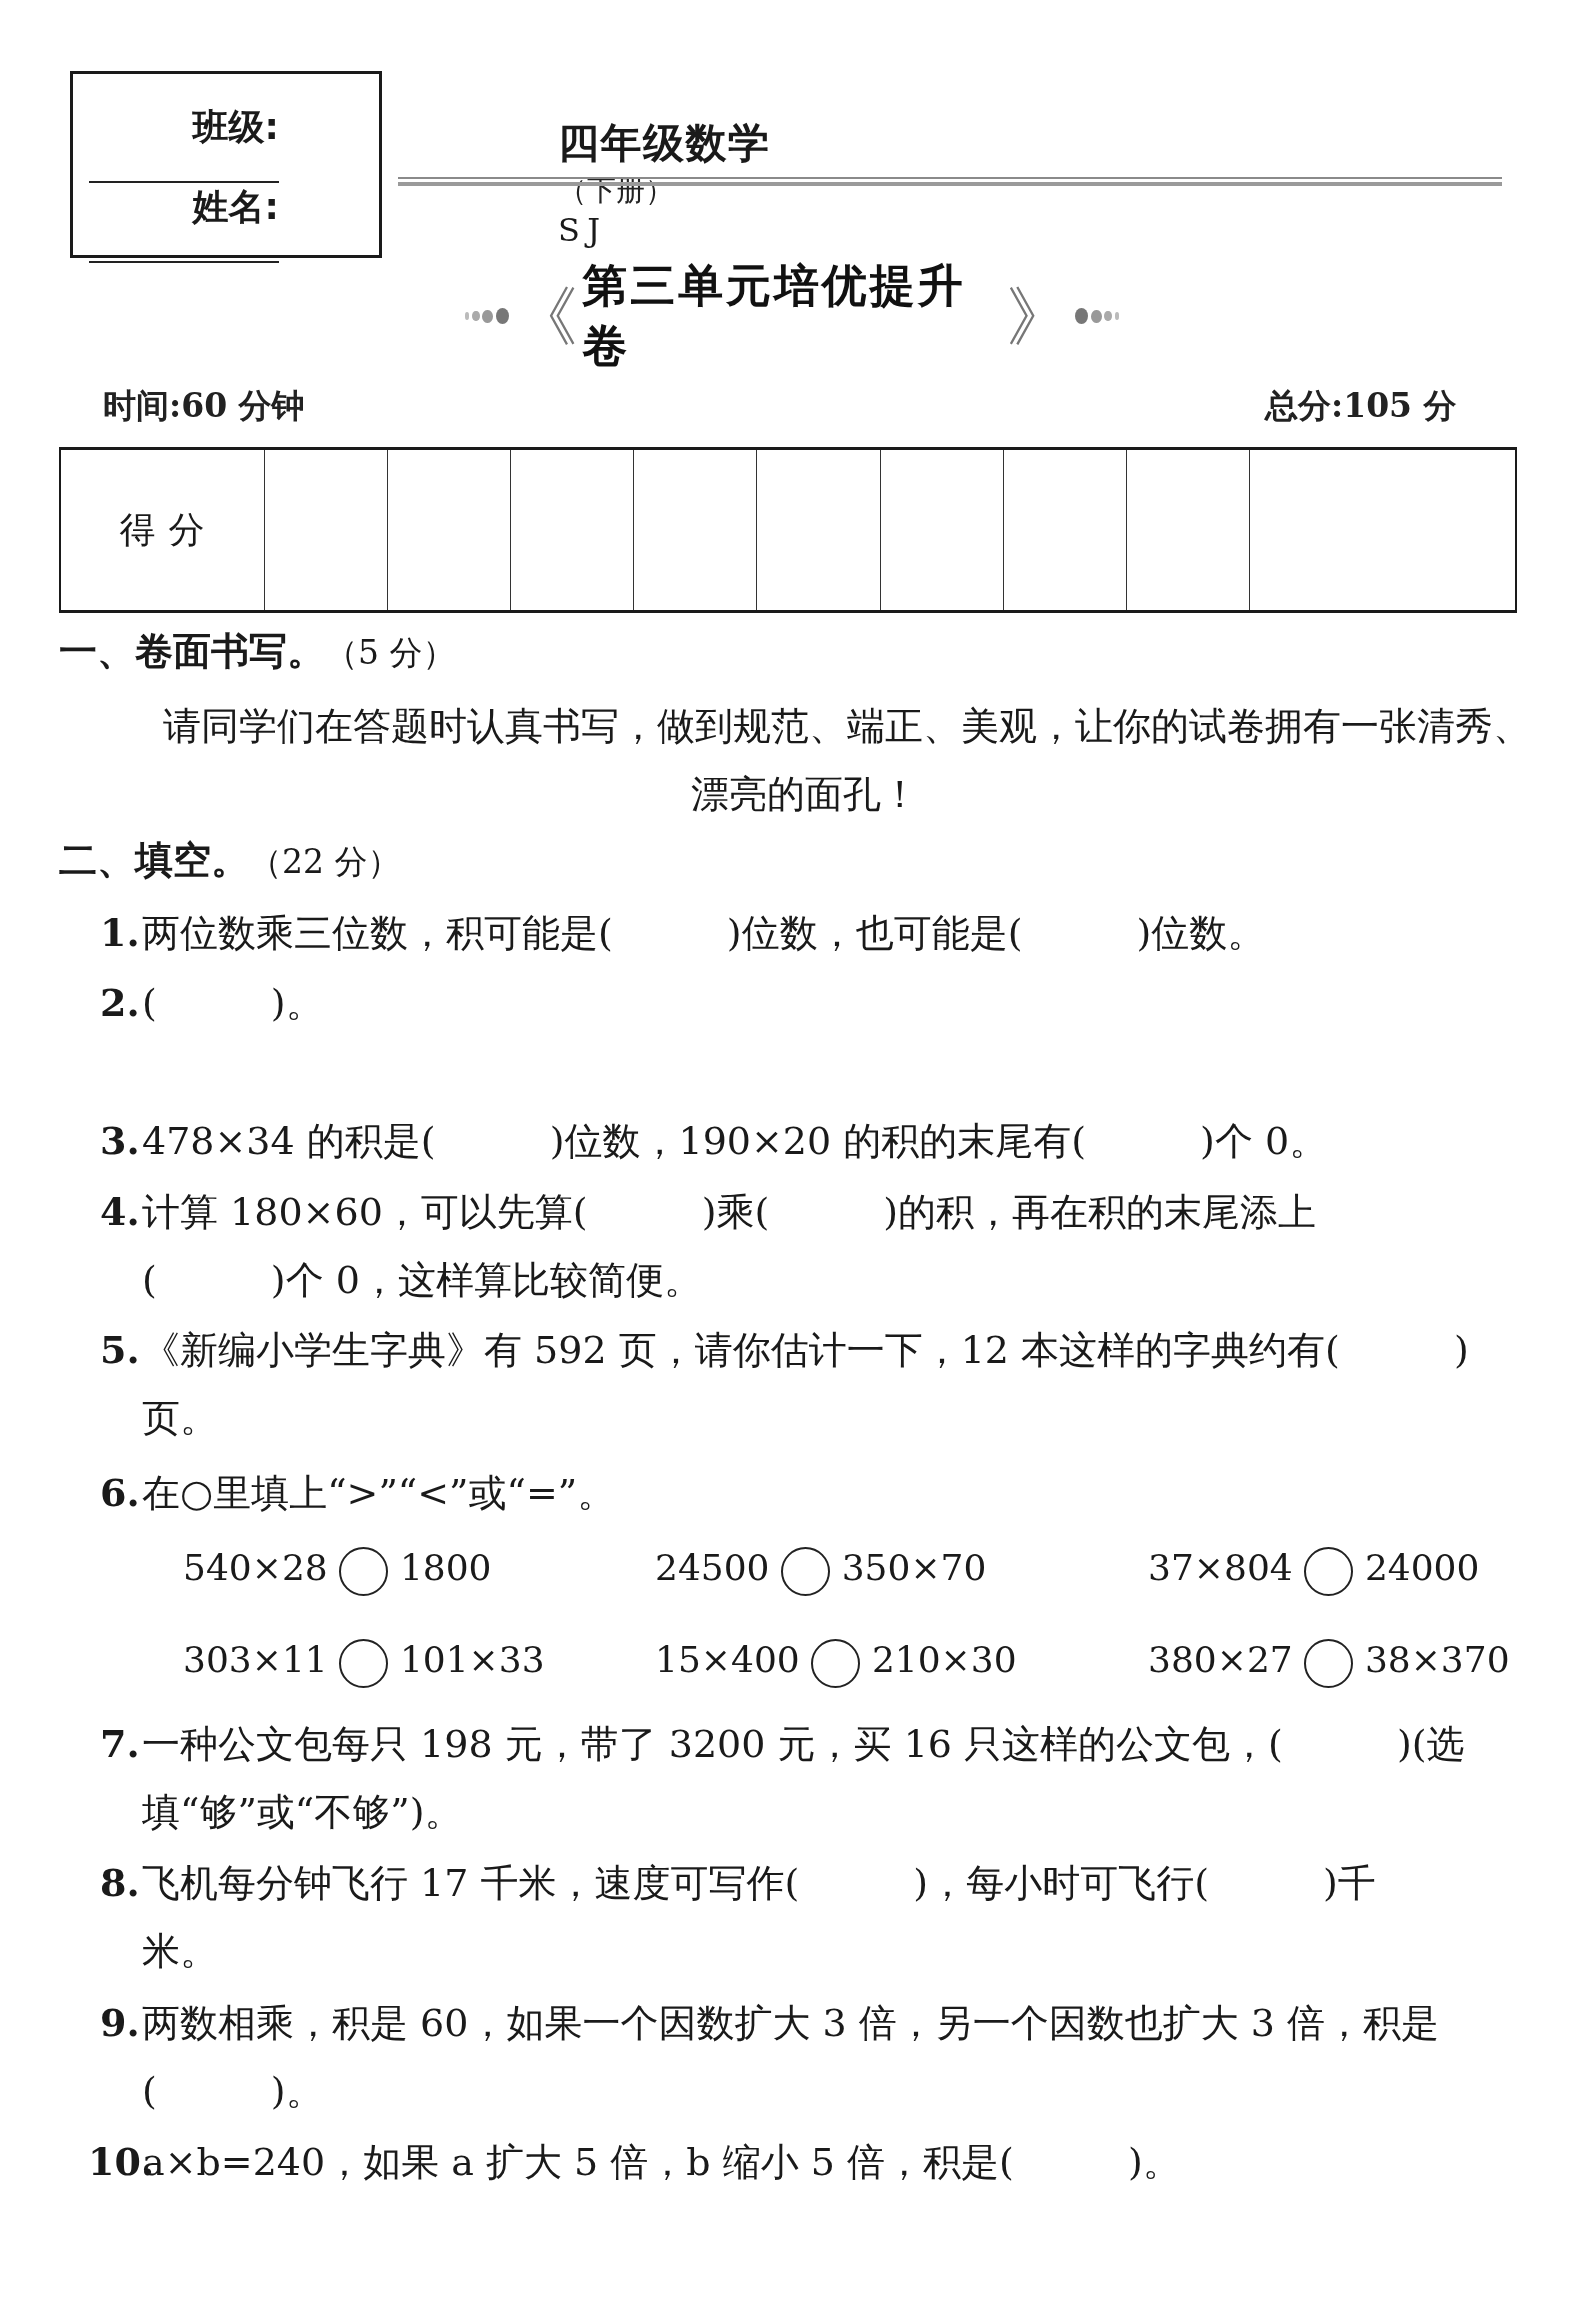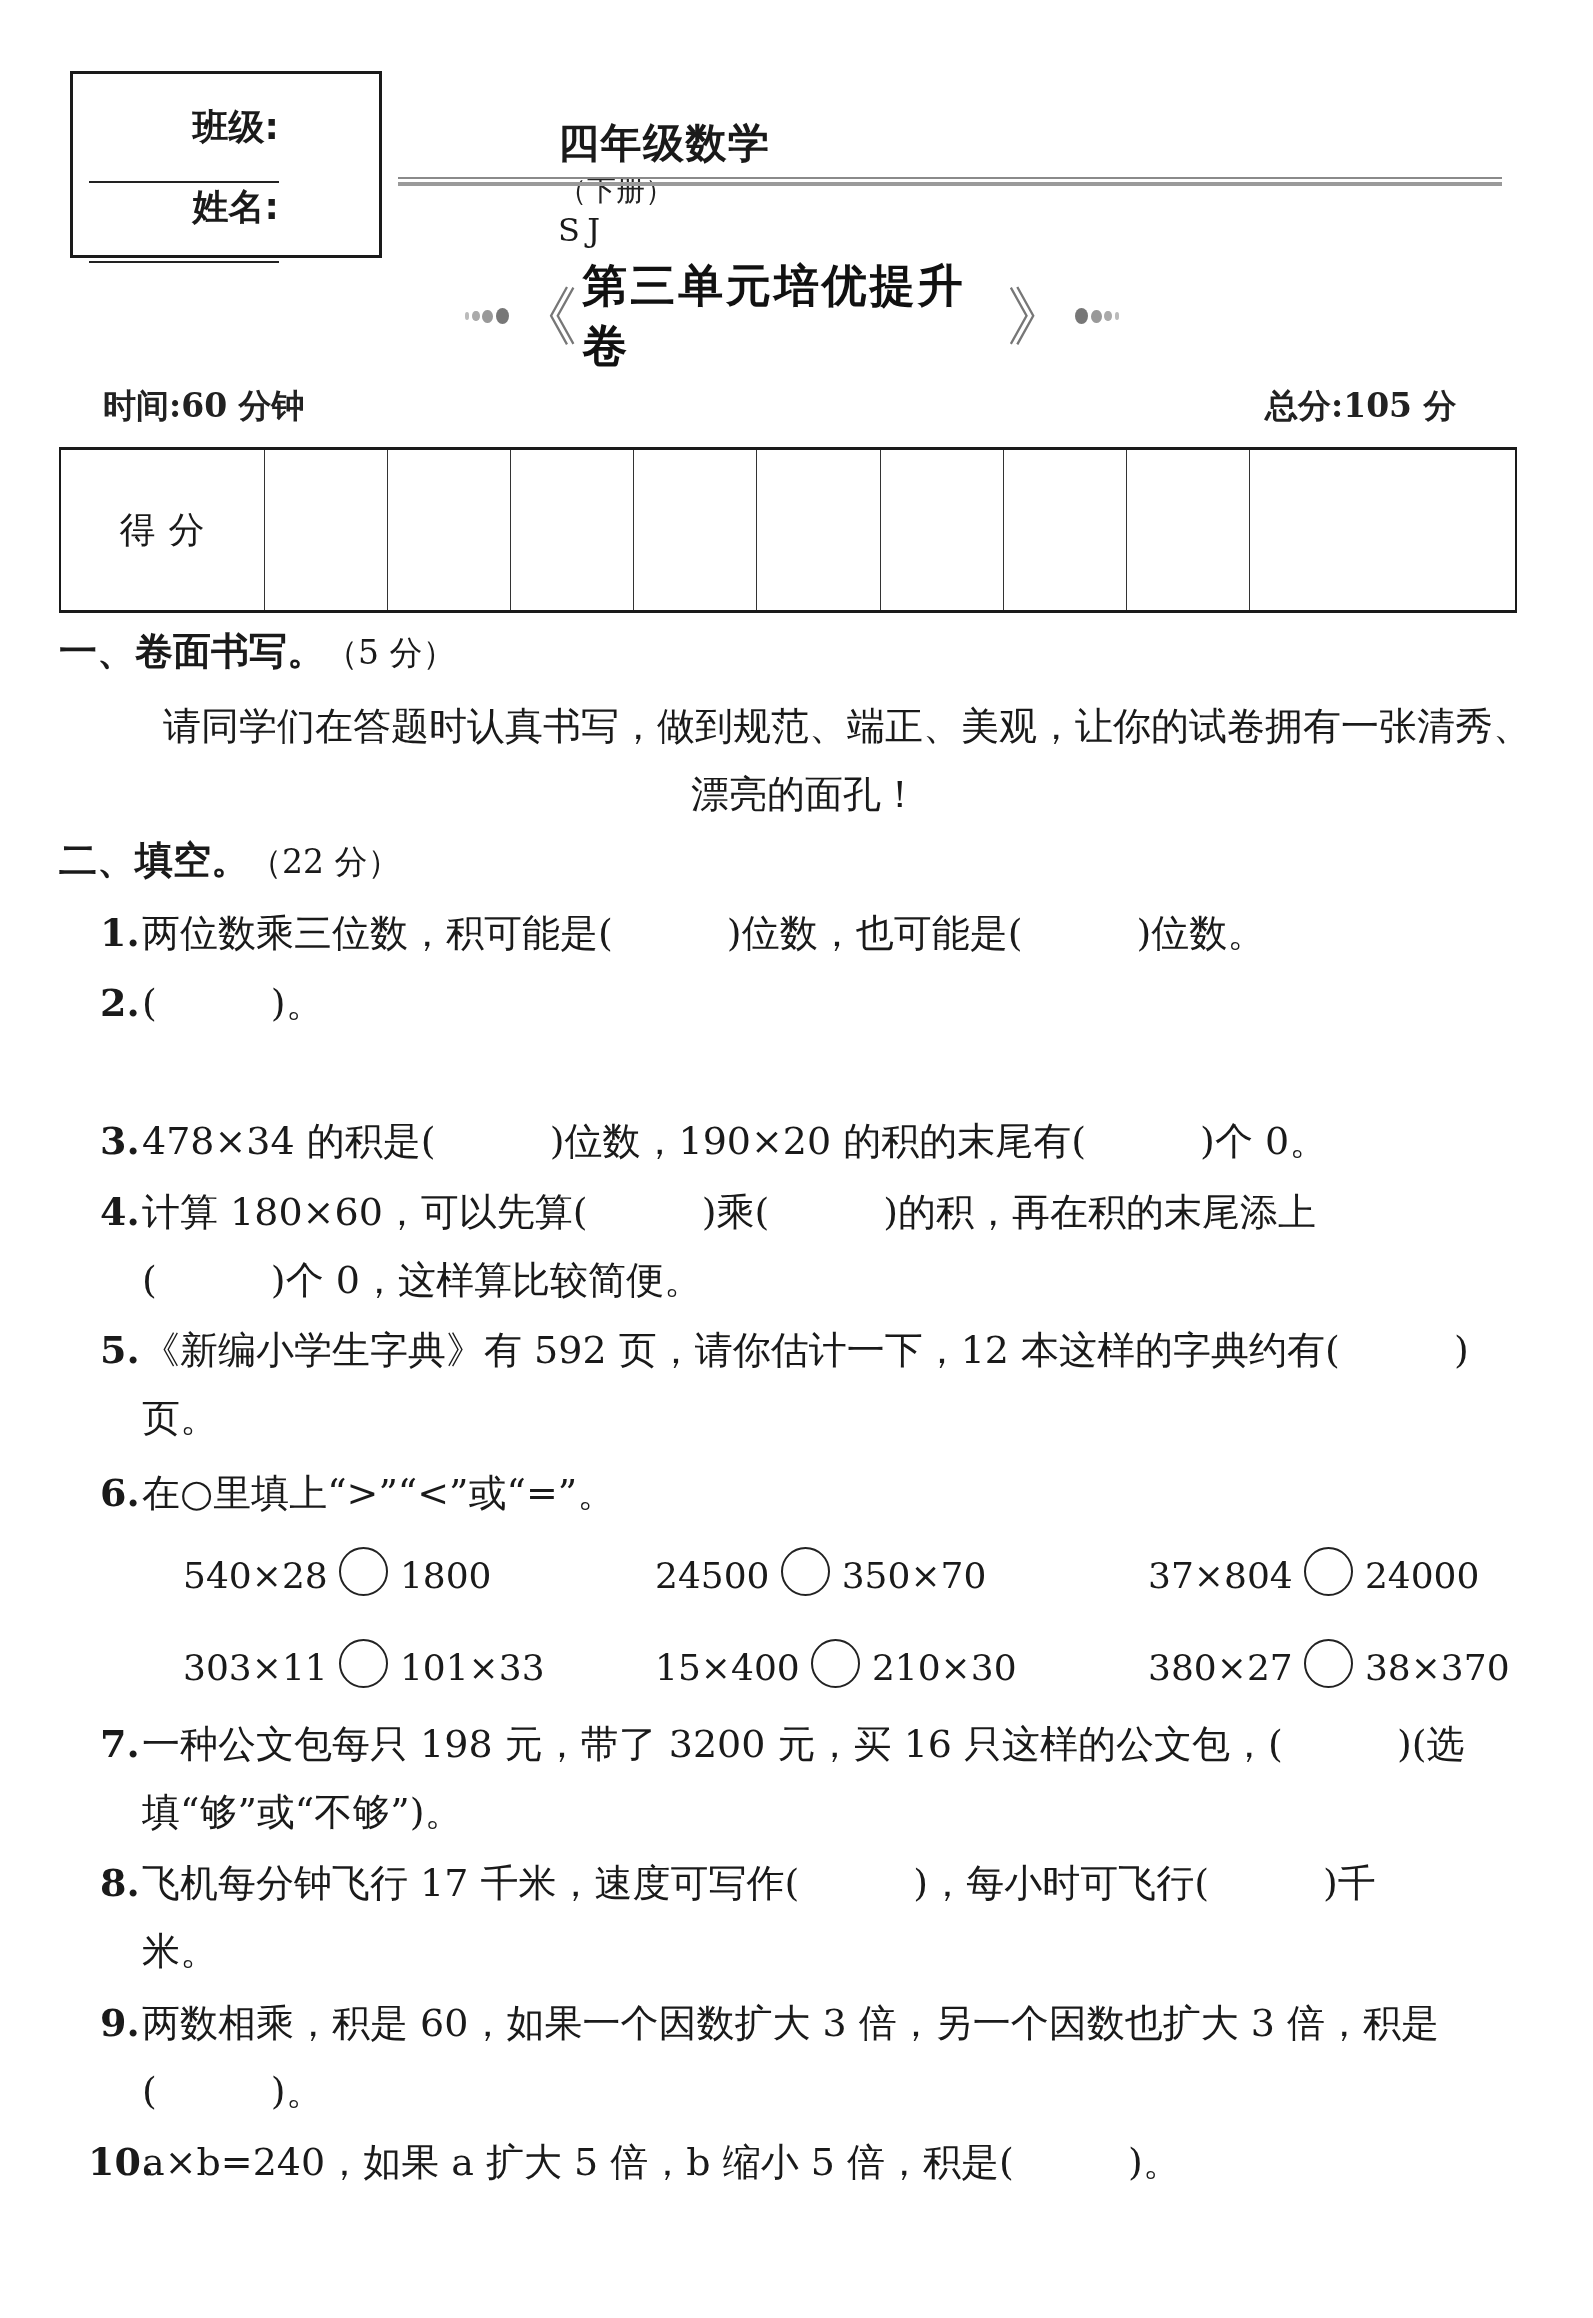--- a/index.html
+++ b/index.html
@@ -37,21 +37,21 @@
     border-left: 2.2px solid #1a1a1a; border-right: 2.2px solid #1a1a1a;
     font-family: "DejaVu Sans", sans-serif; font-size: 36px;
   }
   table.score td { border: 1.5px solid #333; text-align: center; vertical-align: middle; height: 81px; letter-spacing: 13px; padding-left: 13px; }
   .section-h { left: 59px; font-family: "DejaVu Sans", sans-serif; font-weight: bold; font-size: 38px; }
   .section-h .pts { font-family: "DejaVu Serif", serif; font-weight: normal; font-size: 33px; }
   .para { left: 75px; width: 1460px; font-family: Liberation Sans, sans-serif; font-size: 38px; line-height: 68px; text-align: center; }
   .q { left: 142px; width: 1377px; font-family: "DejaVu Serif", serif; font-size: 38px; line-height: 68px; }
   .q .num { position: absolute; left: -42px; top: 0; font-weight: bold; font-family: "DejaVu Serif", serif; }
   .q .line { white-space: nowrap; display: block; }
-  .cmp { font-family: "DejaVu Serif", serif; font-size: 36px; display: flex; align-items: flex-end; }
+  .cmp { font-family: "DejaVu Serif", serif; font-size: 36px; display: flex; align-items: flex-start; }
   .cmp .circle { display: inline-block; width: 45px; height: 45px; border: 2.2px solid #222; border-radius: 50%; margin: 0 11.6px; }
 </style>
 </head>
 <body>
 
 <div class="abs namebox">
   <div class="row" style="top:29px;">
     <span>班级:</span>
     <span class="line"></span>
   </div>

